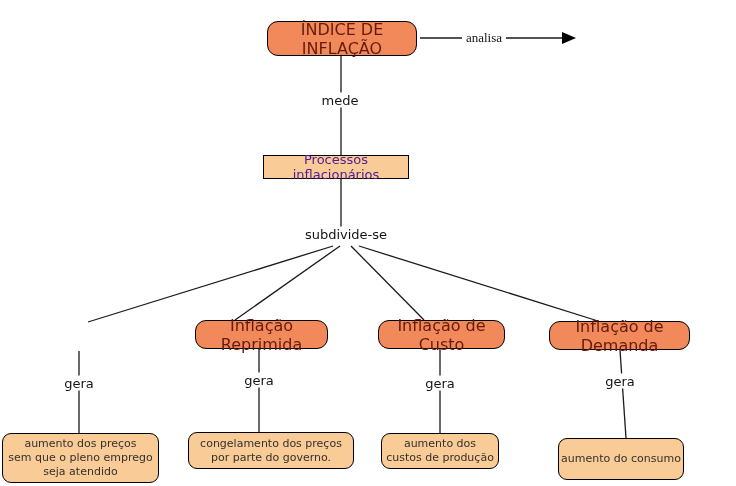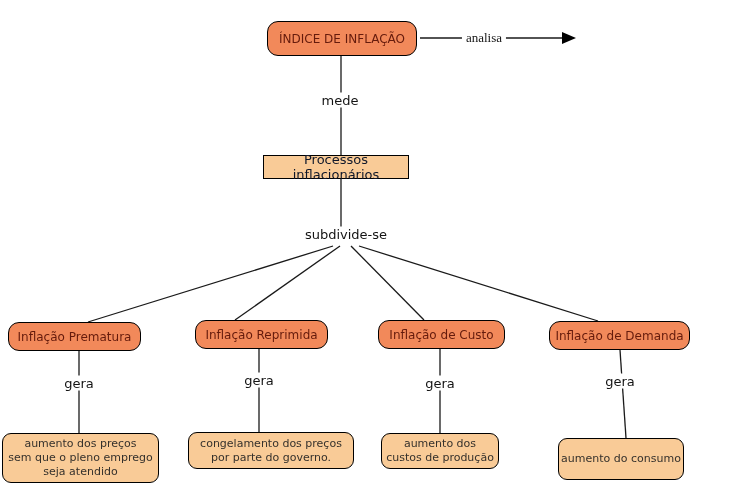--- a/index.html
+++ b/index.html
@@ -11,36 +11,36 @@
   .node{
     position:absolute;box-sizing:border-box;
     display:flex;align-items:center;justify-content:center;
     text-align:center;
   }
   .salmon{
     background:var(--node-fill,#F2895A);
     border:1.5px solid var(--border,#000);
     border-radius:11px;
     color:var(--node-text,#651B0C);
-    font-size:12px;
+    font-size:16px;
   }
   .peach{
     background:var(--leaf-fill,#F9CB97);
     border:1.3px solid var(--border,#000);
     border-radius:9px;
     color:#35312c;
     font-size:11px;
     line-height:1.27;
     white-space:pre-line;
   }
   .rectNode{
     background:var(--leaf-fill,#F9CB97);
     border:1px solid var(--border,#000);
     border-radius:0;
-    color:#0f172a;
+    color:#4c1d95;
     font-size:13px;
   }
   .link-label{
     position:absolute;transform:translate(-50%,-50%);
     background:#ffffff;padding:0 4px;
     font-size:13px;color:#141414;white-space:nowrap;
   }
 </style>
 </head>
 <body>
@@ -71,24 +71,21 @@
 
   <div class="node salmon" style="left:267px;top:21px;width:150px;height:35px;">
     <span>ÍNDICE DE INFLAÇÃO</span>
   </div>
 
 
   <div class="node rectNode" style="left:263px;top:155px;width:146px;height:24px;">
     <span>Processos inflacionários</span>
   </div>
 
-  <div class="node salmon" style="left:8px;top:322px;width:133px;height:29px;">
-    <span>Inflação Prematura</span>
-  </div>
-  <div class="node salmon" style="left:195px;top:320px;width:133px;height:29px;text-align:right;">
+  <div class="node salmon" style="left:195px;top:320px;width:133px;height:29px;">
     <span>Inflação Reprimida</span>
   </div>
   <div class="node salmon" style="left:378px;top:320px;width:127px;height:29px;">
     <span>Inflação de Custo</span>
   </div>
   <div class="node salmon" style="left:549px;top:321px;width:141px;height:29px;">
     <span>Inflação de Demanda</span>
   </div>
 
   <div class="node peach" style="left:2px;top:433px;width:157px;height:50px;">

